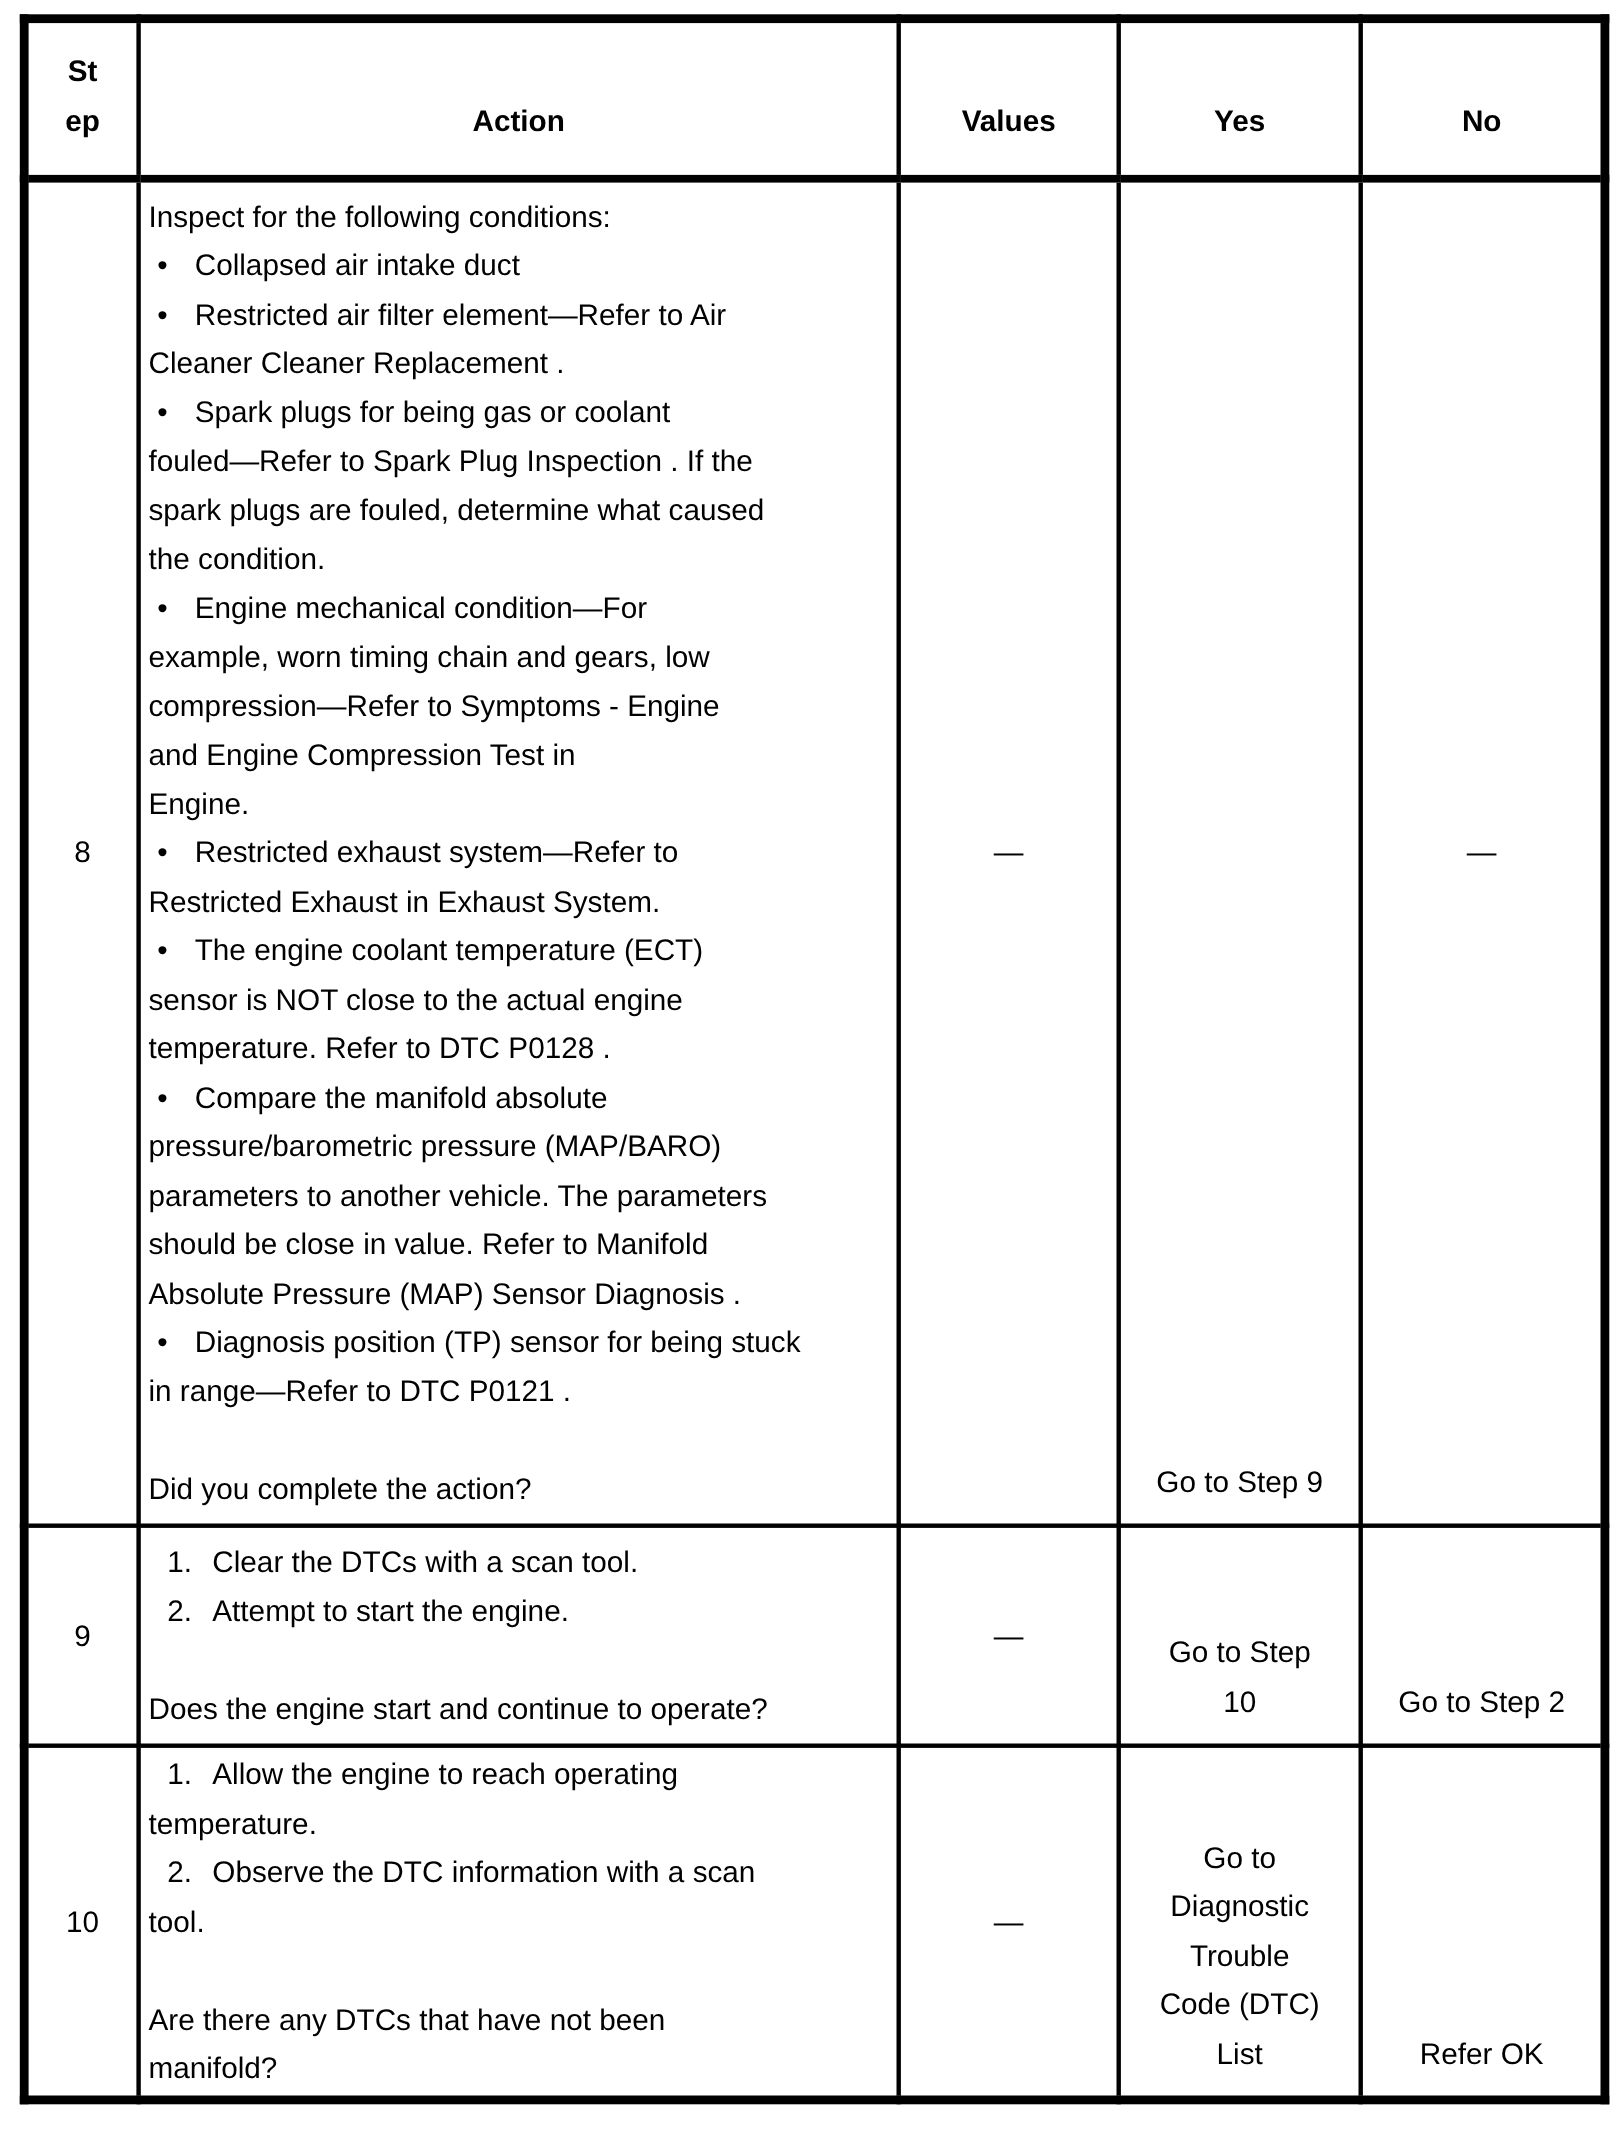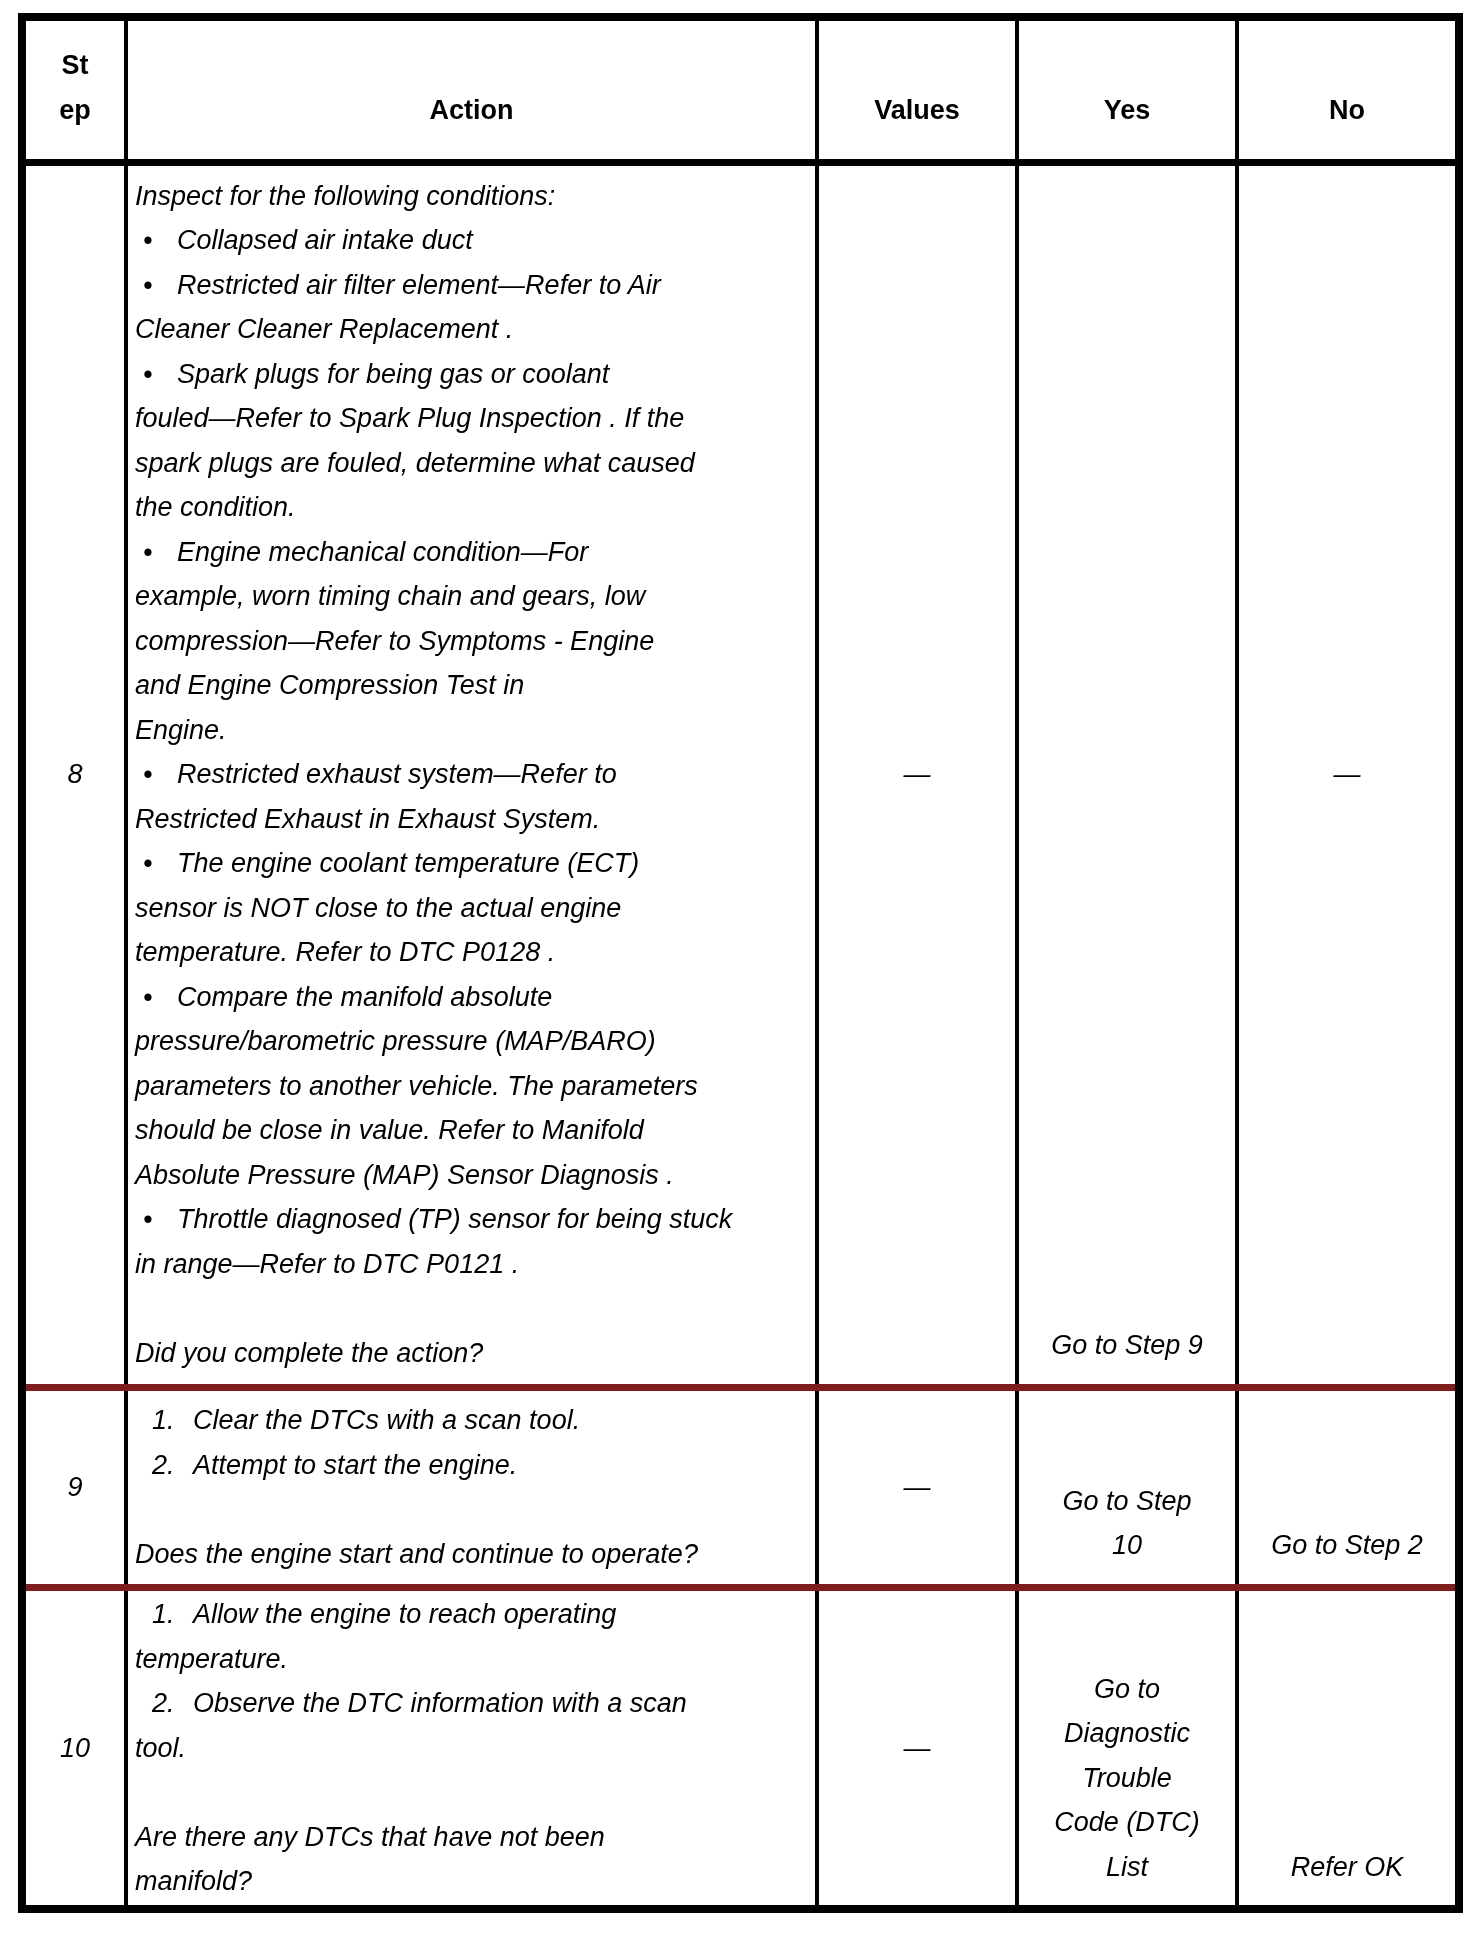--- a/index.html
+++ b/index.html
@@ -23,21 +23,21 @@
     border: 8px solid #000;
   }
   th, td {
     border: 4px solid #000;
     padding: 0;
     box-sizing: border-box;
     overflow: hidden;
   }
   
   thead th { border-bottom: 7px solid #000; }
-  tbody td { border-top: 7px solid #7f1d1d; font-style: italic; }
+  tbody td { border-top: 1px solid #7f1d1d; }
 
   thead th {
     vertical-align: bottom;
     padding-bottom: 26px;
     font-size: 27px;
     font-weight: bold;
     text-align: center;
     line-height: 45px;
   }
   tr.hdr    { height: 145px; }
@@ -115,21 +115,21 @@
               <div class="line bullet"><span class="marker">•</span><span>Restricted exhaust system—Refer to</span></div>
               <div class="line"><span>Restricted Exhaust in Exhaust System.</span></div>
               <div class="line bullet"><span class="marker">•</span><span>The engine coolant temperature (ECT)</span></div>
               <div class="line"><span>sensor is NOT close to the actual engine</span></div>
               <div class="line"><span>temperature. Refer to DTC P0128 .</span></div>
               <div class="line bullet"><span class="marker">•</span><span>Compare the manifold absolute</span></div>
               <div class="line"><span>pressure/barometric pressure (MAP/BARO)</span></div>
               <div class="line"><span>parameters to another vehicle. The parameters</span></div>
               <div class="line"><span>should be close in value. Refer to Manifold</span></div>
               <div class="line"><span>Absolute Pressure (MAP) Sensor Diagnosis .</span></div>
-              <div class="line bullet"><span class="marker">•</span><span>Throttle diagnosed (TP) sensor for being stuck</span></div>
+              <div class="line bullet"><span class="marker">•</span><span>Diagnosis position (TP) sensor for being stuck</span></div>
               <div class="line"><span>in range—Refer to DTC P0121 .</span></div>
               <div class="line"><span>&nbsp;</span></div>
               <div class="line"><span>Did you complete the action?</span></div>
             </div>
         </td>
         <td class="values-cell v-mid">—</td>
         <td class="yes-cell v-bot">
           <div class="lines center">
               <div class="line"><span>Go to Step 9</span></div>
             </div>

